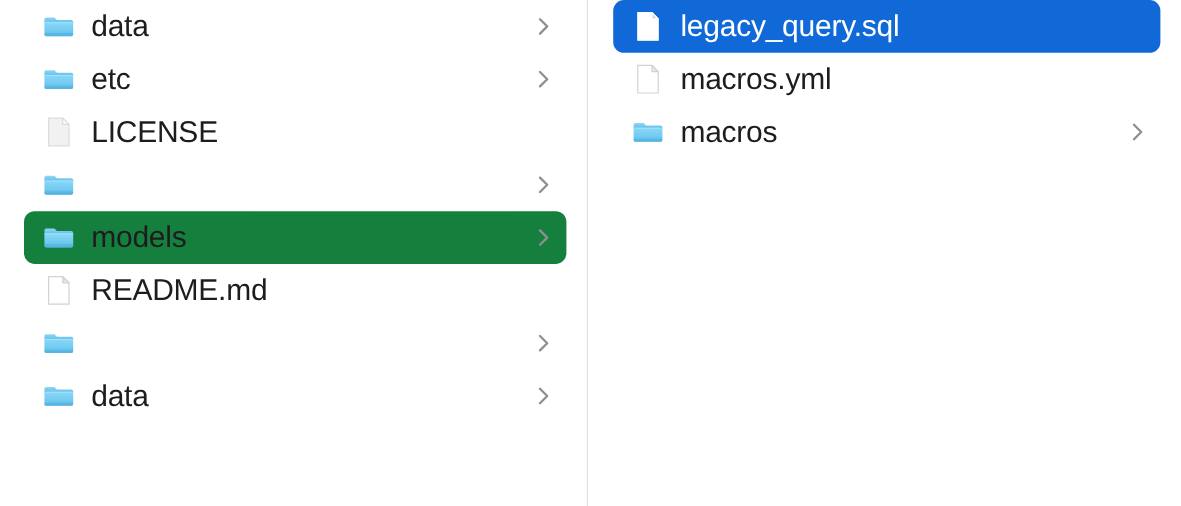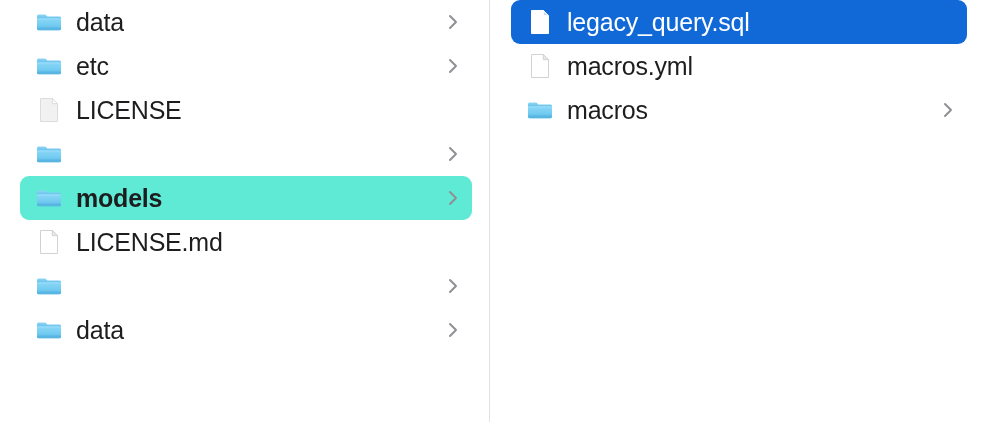--- a/index.html
+++ b/index.html
@@ -45,21 +45,21 @@
     height: 44px;
     display: flex;
     align-items: center;
     border-radius: 9px;
     cursor: default;
   }
 
   #column-1 .row { margin: 0 17px 0 20px; padding-left: 16px; }
   #column-2 .row { margin: 0 17px 0 21px; padding-left: 16px; }
 
-  .row.selected-gray { background: #5eead4; font-weight: bold; }
+  .row.selected-gray { background: #15803d; }
   .row.selected-blue { background: #1169d8; }
 
   
   .icon {
     position: relative;
     width: 26px;
     height: 30px;
     flex-shrink: 0;
     display: block;
   }
@@ -212,21 +212,21 @@
           </svg>
         </span>
       </div>
       <div class="row">
         <span class="icon">
           <svg viewBox="0 0 26 30" xmlns="http://www.w3.org/2000/svg">
             <path d="M4.5 3.5 L16.3 3.5 L21.5 8.7 L21.5 26.5 L4.5 26.5 Z" fill="#ffffff" stroke="#d2d2d4" stroke-width="1"></path>
             <path d="M16.3 3.5 L21.5 8.7 L16.3 8.7 Z" fill="#e8e8ea" stroke="#d2d2d4" stroke-width="1" stroke-linejoin="round"></path>
           </svg>
         </span>
-        <span class="label">LICENSE.md</span>
+        <span class="label">README.md</span>
       </div>
       <div class="row">
         <span class="icon">
           <svg viewBox="0 0 26 30" xmlns="http://www.w3.org/2000/svg">
             <defs>
               <linearGradient id="fbTop" x1="0" y1="0" x2="0" y2="1">
                 <stop offset="0" stop-color="#8fd6f5"></stop>
                 <stop offset="1" stop-color="#5cbce8"></stop>
               </linearGradient>
               <linearGradient id="fbBody" x1="0" y1="0" x2="0" y2="1">

